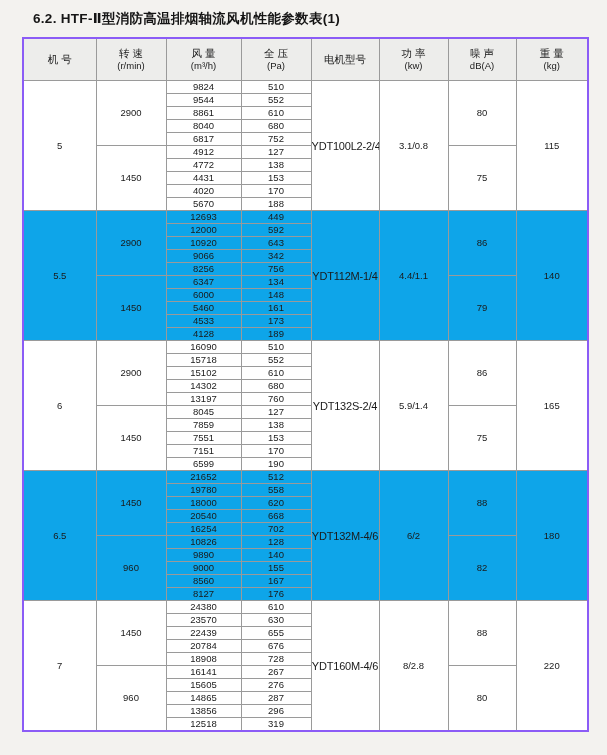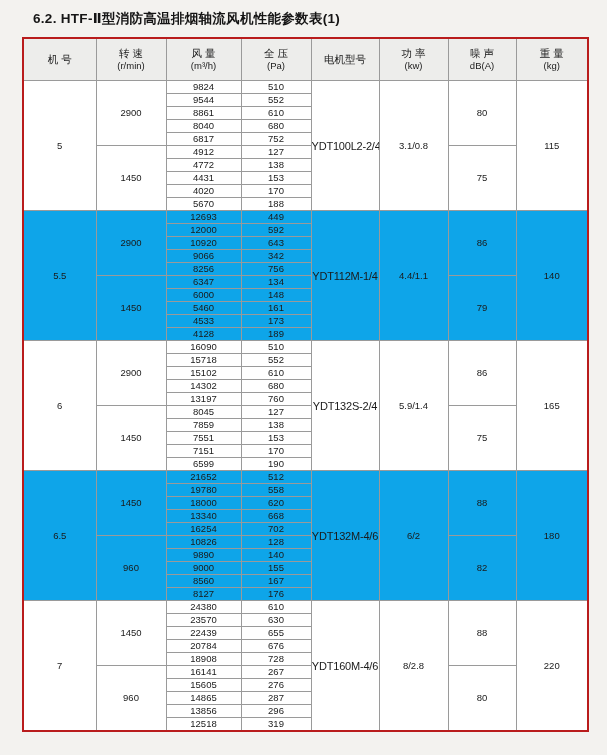--- a/index.html
+++ b/index.html
@@ -30,21 +30,21 @@
     color: #151515;
     white-space: nowrap;
   }
   table.perf-table {
     position: absolute;
     left: 22px;
     top: 37px;
     width: 565px;
     border-collapse: collapse;
     table-layout: fixed;
-    border: 2px solid #b91c1c;
+    border: 2px solid #8b5cf6;
     background: #ffffff;
   }
   .perf-table th, .perf-table td {
     border: 1px solid #9a9a9a;
     text-align: center;
     vertical-align: middle;
     padding: 0;
     overflow: hidden;
   }
   .perf-table th {
@@ -282,21 +282,21 @@
         </tr>
         <tr class="shaded">
           <td>19780</td>
           <td>558</td>
         </tr>
         <tr class="shaded">
           <td>18000</td>
           <td>620</td>
         </tr>
         <tr class="shaded">
-          <td>13340</td>
+          <td>20540</td>
           <td>668</td>
         </tr>
         <tr class="shaded">
           <td>16254</td>
           <td>702</td>
         </tr>
         <tr class="shaded">
           <td rowspan="5">960</td>
           <td>10826</td>
           <td>128</td>

